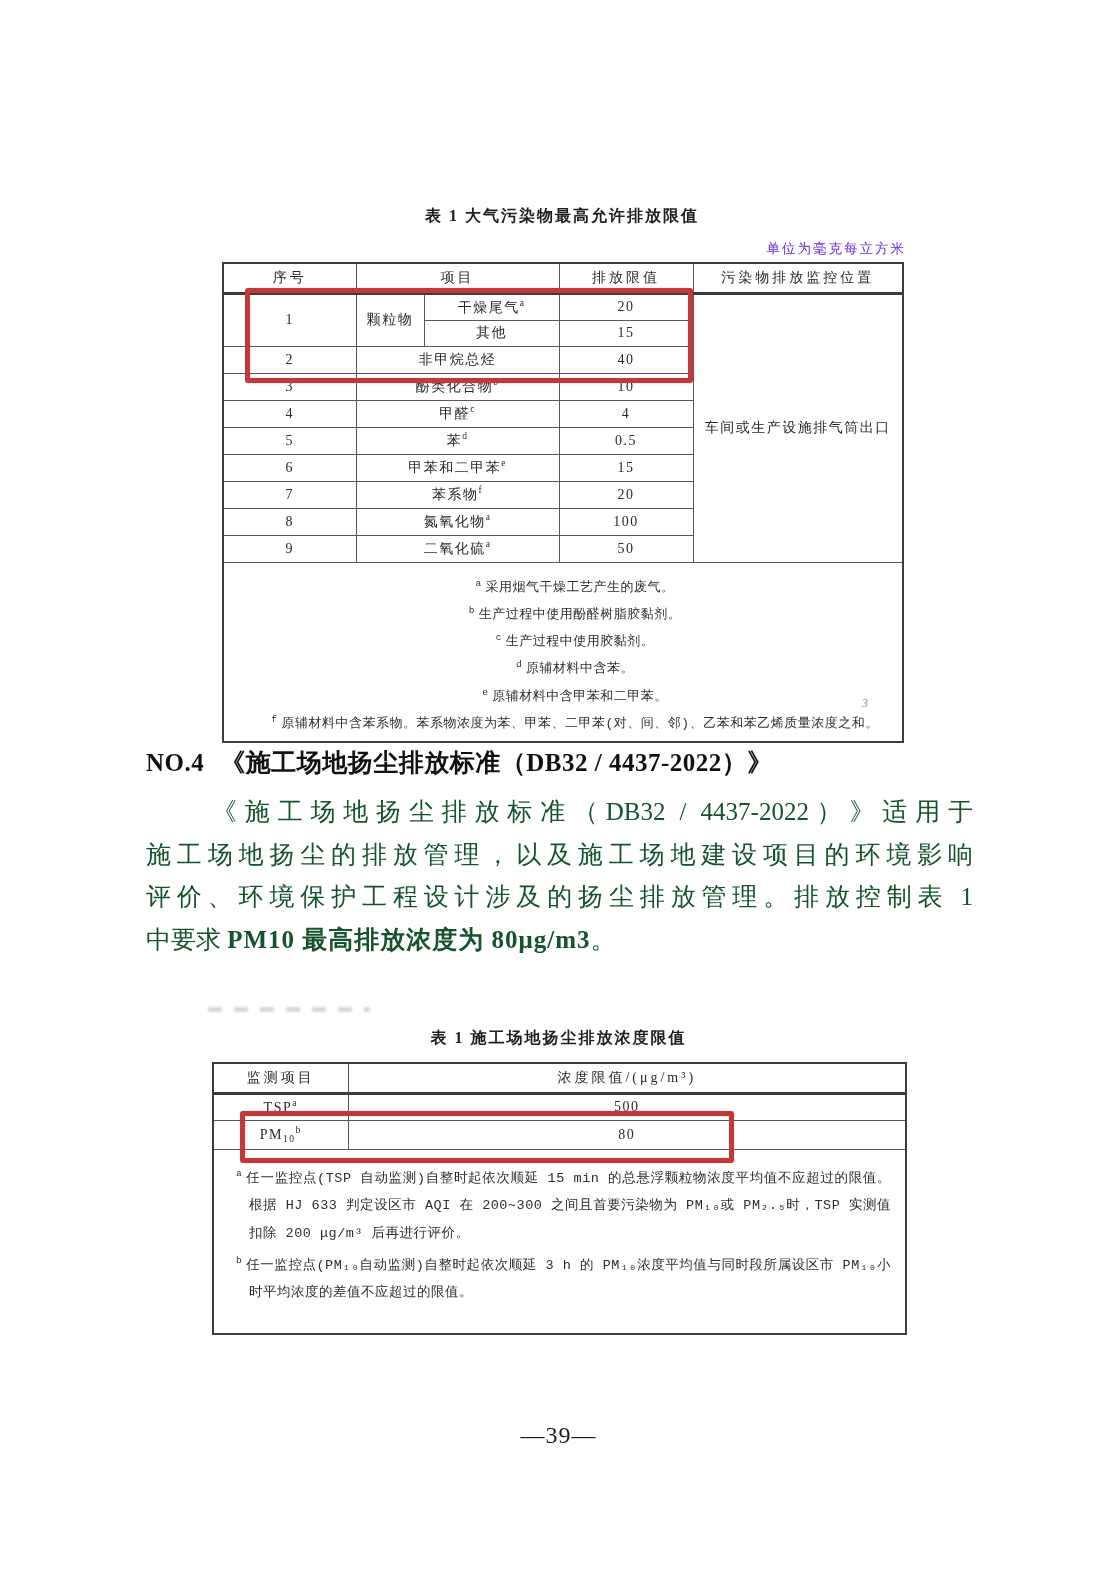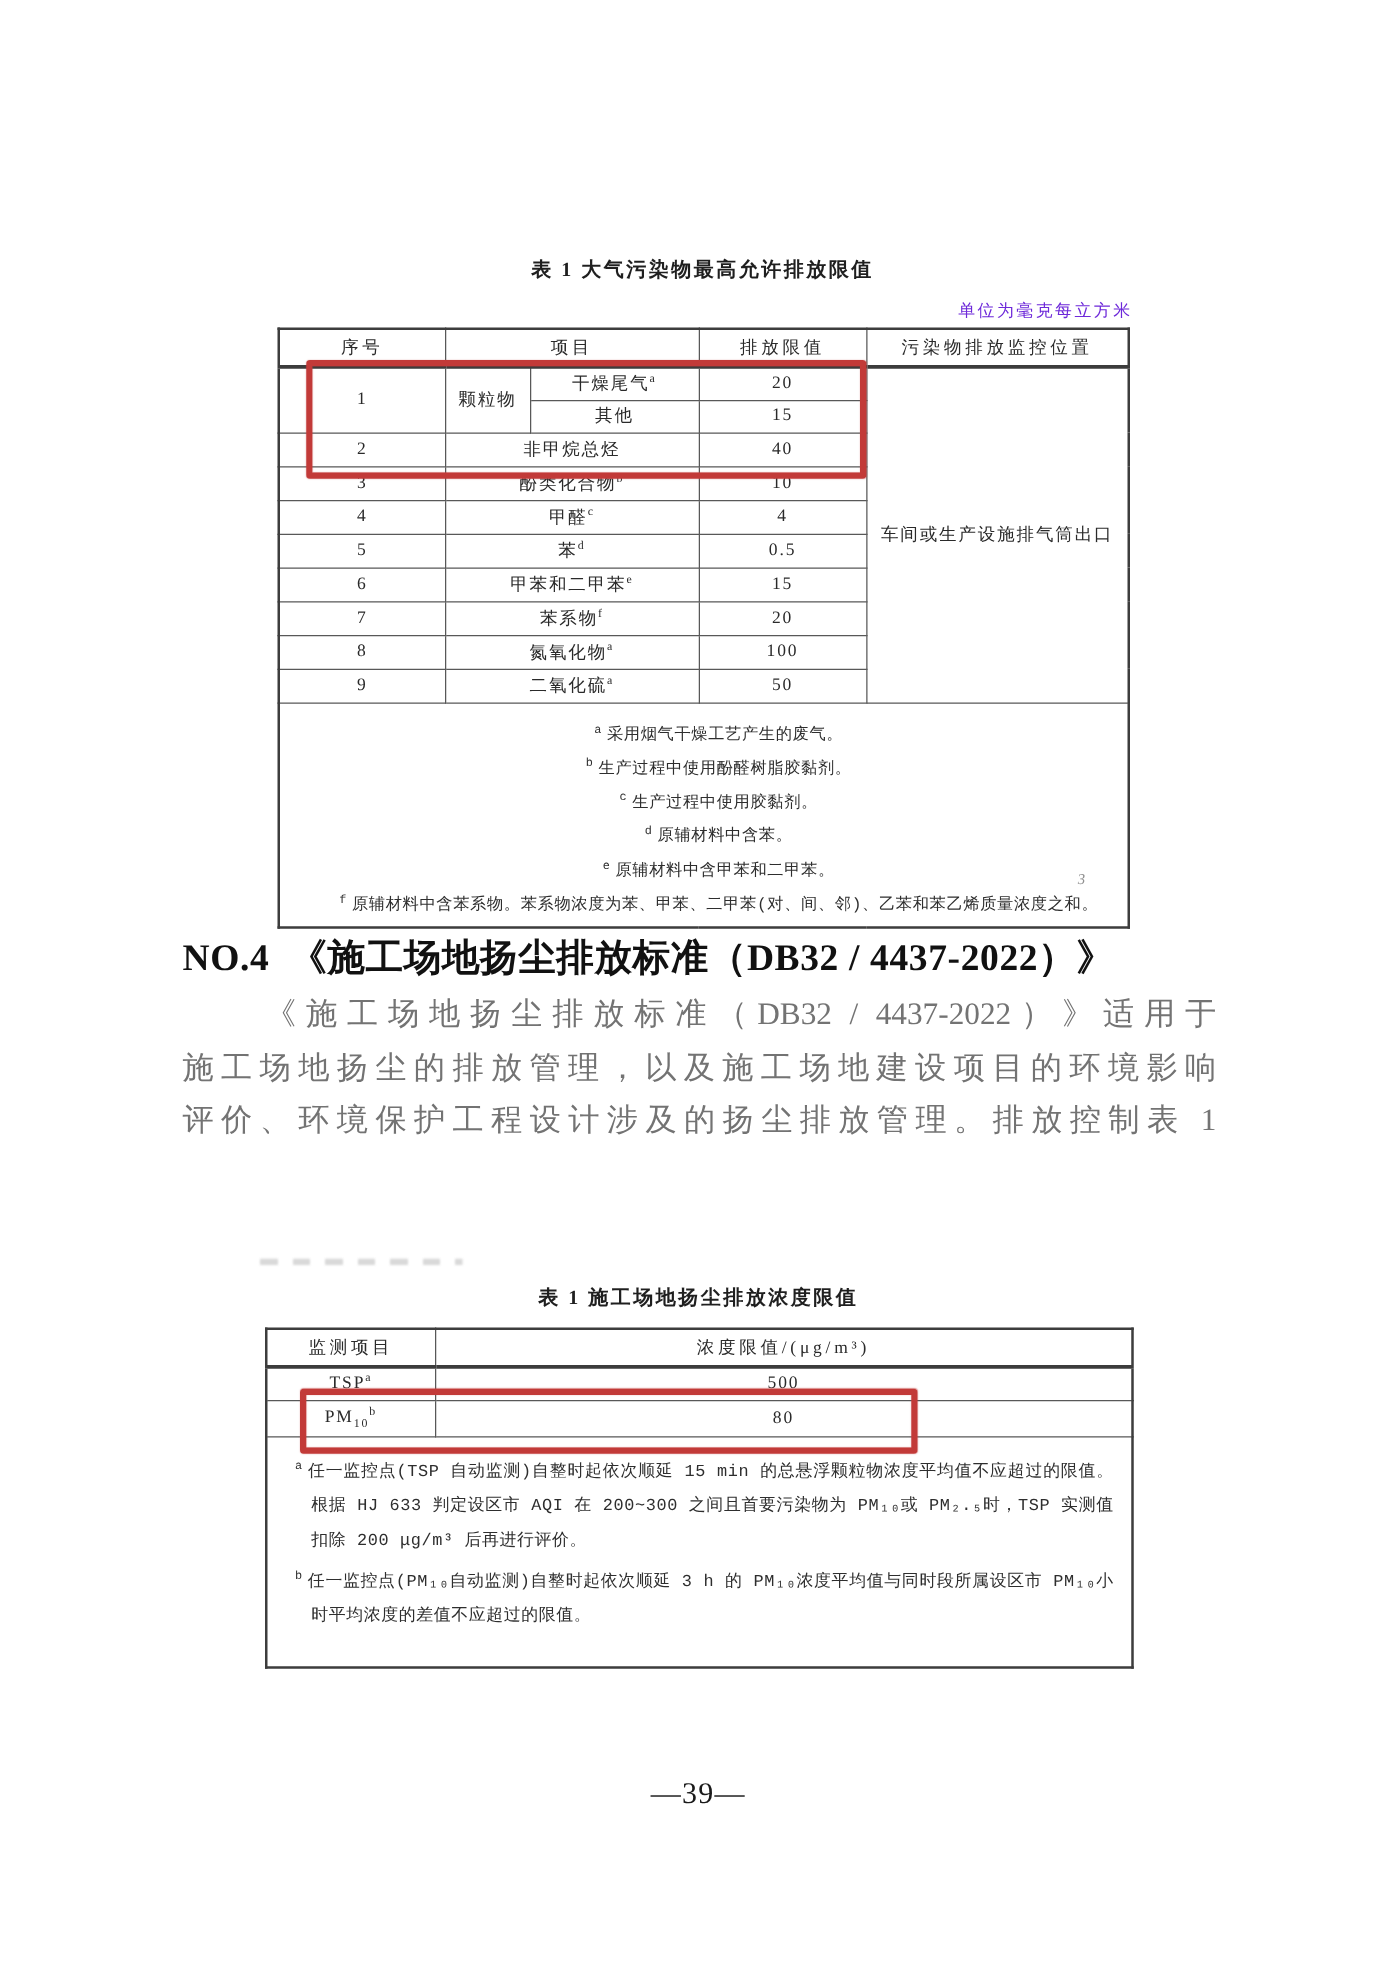--- a/index.html
+++ b/index.html
@@ -55,25 +55,25 @@
   .redbox{
     position:absolute;border:5px solid #c23a38;border-radius:3px;
     box-shadow:0 0 1px rgba(194,58,56,.6), inset 0 0 1px rgba(194,58,56,.6);
     pointer-events:none;
   }
   .redbox1{left:245px;top:288px;width:438px;height:85px;}
   .redbox2{left:240px;top:1111px;width:484px;height:42px;}
   
   .heading{
     position:absolute;left:146px;top:746px;width:850px;
-    font-size:30px;font-weight:bold;color:#111;letter-spacing:0.5px;
+    font-size:25px;font-weight:bold;color:#111;letter-spacing:0.5px;
     white-space:nowrap;
   }
   .heading .no{margin-right:16px;}
-  .para{position:absolute;left:146px;top:791px;width:827px;font-size:25px;color:#737373;}
+  .para{position:absolute;left:146px;top:791px;width:827px;font-size:25px;color:#14532d;}
   .para .line{height:42.5px;line-height:42.5px;}
   .jl{text-align:justify;text-align-last:justify;}
   .indent{text-indent:66px;}
   .para .b{font-weight:bold;letter-spacing:1px;}
   
   .smudge{
     position:absolute;left:208px;top:1007px;width:162px;height:5px;
     background:repeating-linear-gradient(90deg,
       rgba(130,130,130,.38) 0 14px, rgba(255,255,255,0) 14px 26px);
     filter:blur(1px);opacity:.8;
@@ -179,20 +179,21 @@
   <div class="artifact3">3</div>
 
   <div class="heading">
     <span class="no">NO.4</span><span>《施工场地扬尘排放标准（DB32 / 4437-2022）》</span>
   </div>
 
   <div class="para">
     <div class="line jl indent">《施工场地扬尘排放标准（DB32 / 4437-2022）》适用于</div>
     <div class="line jl">施工场地扬尘的排放管理，以及施工场地建设项目的环境影响</div>
     <div class="line jl">评价、环境保护工程设计涉及的扬尘排放管理。排放控制表 1</div>
+    <div class="line"><span>中要求 </span><span class="b">PM10 最高排放浓度为 80μg/m3</span><span>。</span></div>
   </div>
 
   <div class="smudge"></div>
 
   <div class="tbl-title title2">表 1  施工场地扬尘排放浓度限值</div>
 
   <table class="doc" id="t2">
     <colgroup>
       <col style="width:135px">
         <col style="width:558px">

